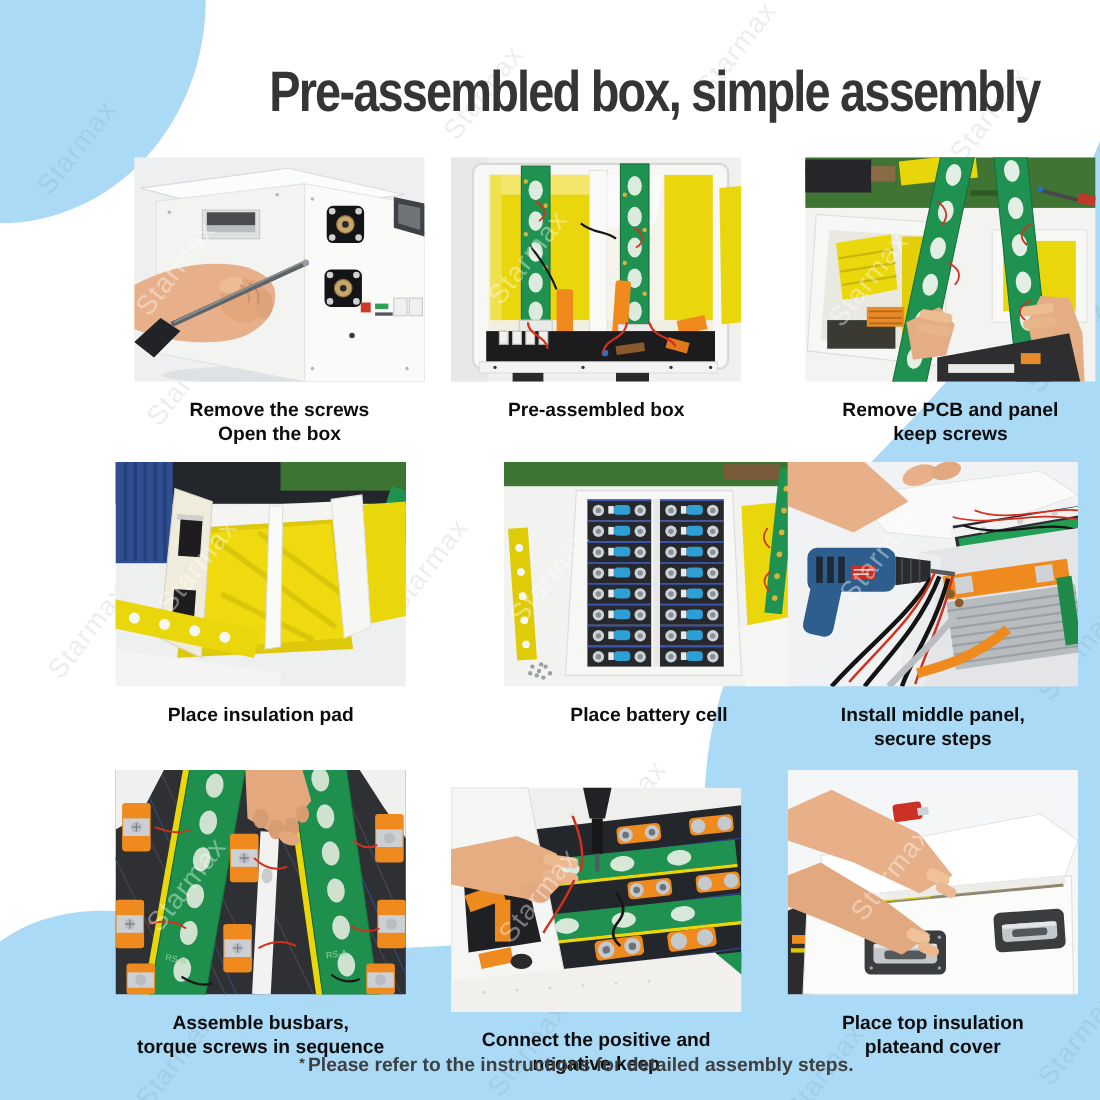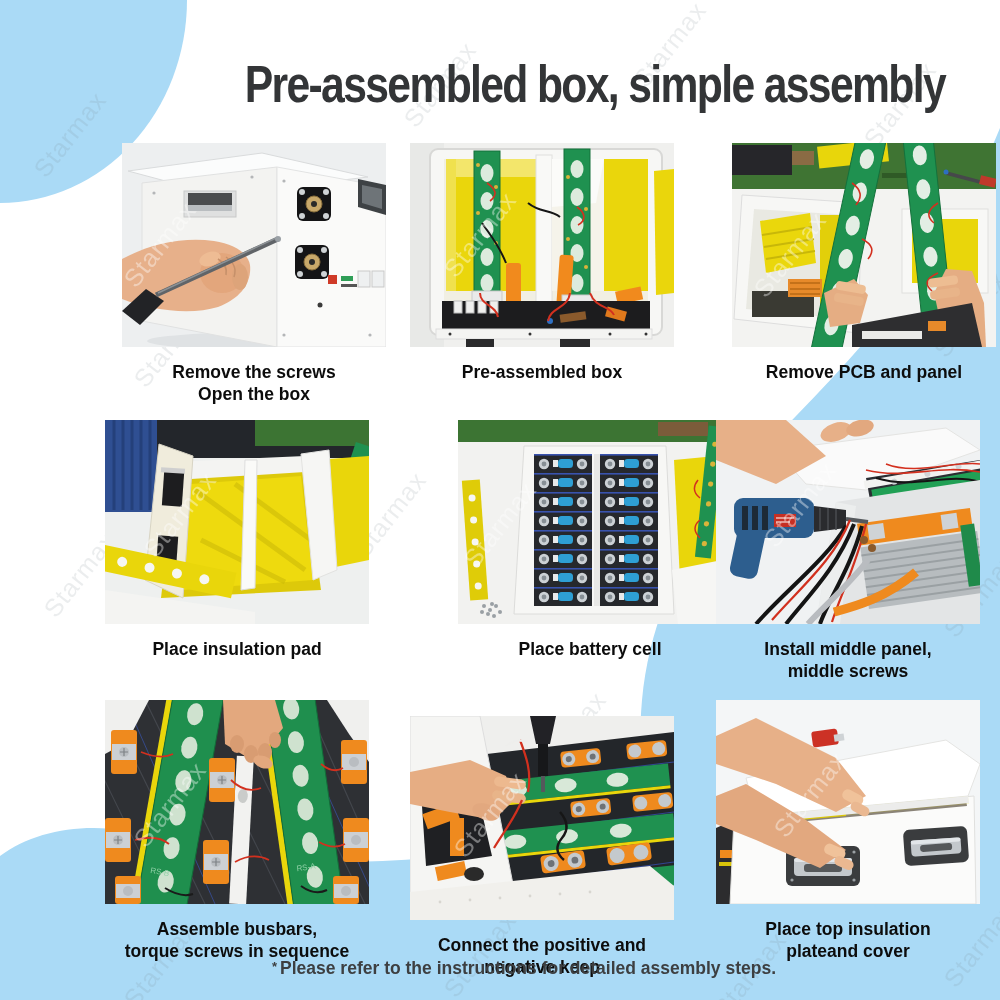--- a/index.html
+++ b/index.html
@@ -233,20 +233,21 @@
       <rect x="198" y="146" width="30" height="9" rx="4" fill="#e8b489" transform="rotate(-8 213 150)"></rect>
       <line x1="214" y1="30" x2="252" y2="40" stroke="#46484a" stroke-width="3.5"></line>
       <rect x="248" y="34" width="16" height="9" fill="#c0392b" transform="rotate(14 256 38)"></rect>
       <circle cx="214" cy="29" r="2.5" fill="#2d6fc2"></circle>
       <polygon points="120,182 240,160 250,204 120,204" fill="#2e2e30"></polygon>
       <rect x="196" y="178" width="18" height="10" fill="#e78a2a"></rect>
       <rect x="130" y="188" width="60" height="8" fill="#eaeae8"></rect>
     </svg>
     <figcaption class="caption">
       <span>Remove PCB and panel</span>
+      <span>keep screws</span>
     </figcaption>
   </figure>
 
   <figure class="step s4">
     <svg class="photo" viewBox="0 0 264 204">
       <rect width="264" height="204" fill="#eef0ef"></rect>
       <rect width="264" height="38" fill="#23262b"></rect>
       <rect x="150" width="114" height="26" fill="#3c7433"></rect>
       <rect x="0" width="52" height="92" fill="#2f4f92"></rect>
       <path d="M9,0 V90 M18,0 V90 M27,0 V90 M36,0 V90 M45,0 V90" stroke="#24407a" stroke-width="3"></path>
@@ -393,21 +394,21 @@
       <line x1="130" y1="99" x2="152" y2="102" stroke="#55595d" stroke-width="4"></line>
       <path d="M130,106 C110,140 70,170 40,204 M138,104 C120,150 90,178 70,204 M146,106 C134,150 112,180 104,204" stroke="#141414" stroke-width="4" fill="none"></path>
       <path d="M134,100 C118,140 84,168 56,200 M150,104 C140,146 124,176 116,202" stroke="#d2301e" stroke-width="2.2" fill="none"></path>
       <path d="M152,140 C130,168 108,186 92,204" stroke="#b9bcc0" stroke-width="6" fill="none"></path>
       <path d="M200,152 C170,178 140,186 118,192" stroke="#ef8a1e" stroke-width="9" fill="none"></path>
       <circle cx="148" cy="120" r="4" fill="#8a5a2c"></circle>
         <circle cx="156" cy="128" r="4" fill="#8a5a2c"></circle>
     </svg>
     <figcaption class="caption">
       <span>Install middle panel,</span>
-      <span>middle screws</span>
+      <span>secure steps</span>
     </figcaption>
   </figure>
 
   <figure class="step s7">
     <svg class="photo" viewBox="0 0 264 204">
       <rect width="264" height="204" fill="#2e3034"></rect>
       <path d="M-20,40 L60,204 M10,20 L100,204 M40,0 L140,204 M80,0 L180,204 M120,0 L220,204 M160,0 L260,204 M200,0 L290,204" stroke="#43464c" stroke-width="1.2"></path>
       <path d="M20,0 L110,204 M180,0 L272,204" stroke="#3b5ac0" stroke-width="1" opacity="0.6"></path>
       <polygon points="0,0 44,0 22,42 0,54" fill="#f0f0ee"></polygon>
       <polygon points="222,0 264,0 264,62 244,34" fill="#f0f0ee"></polygon>

